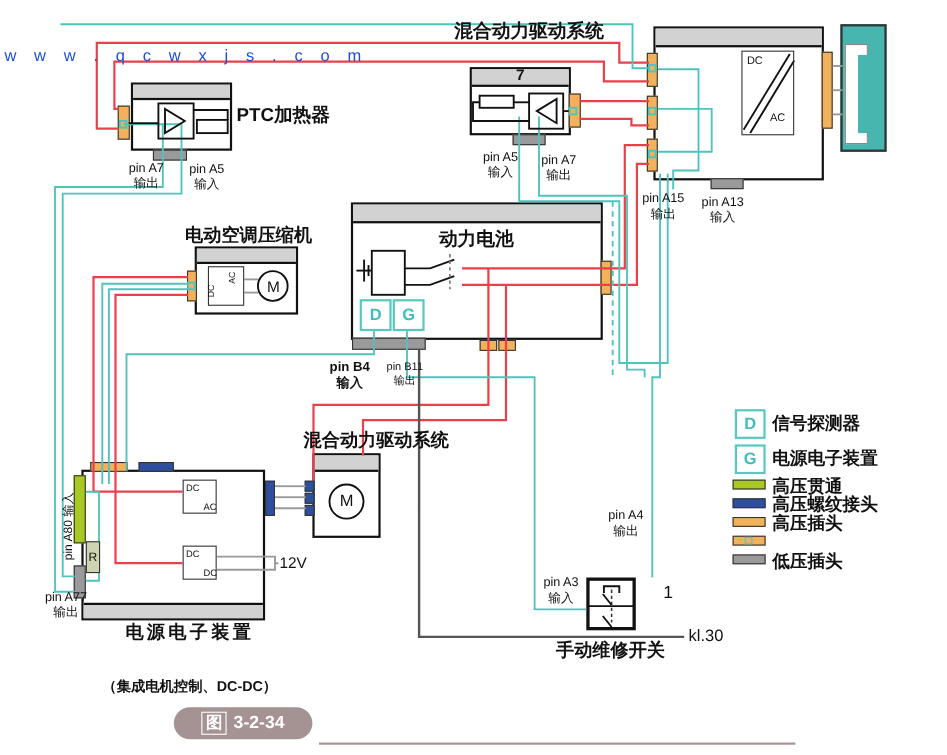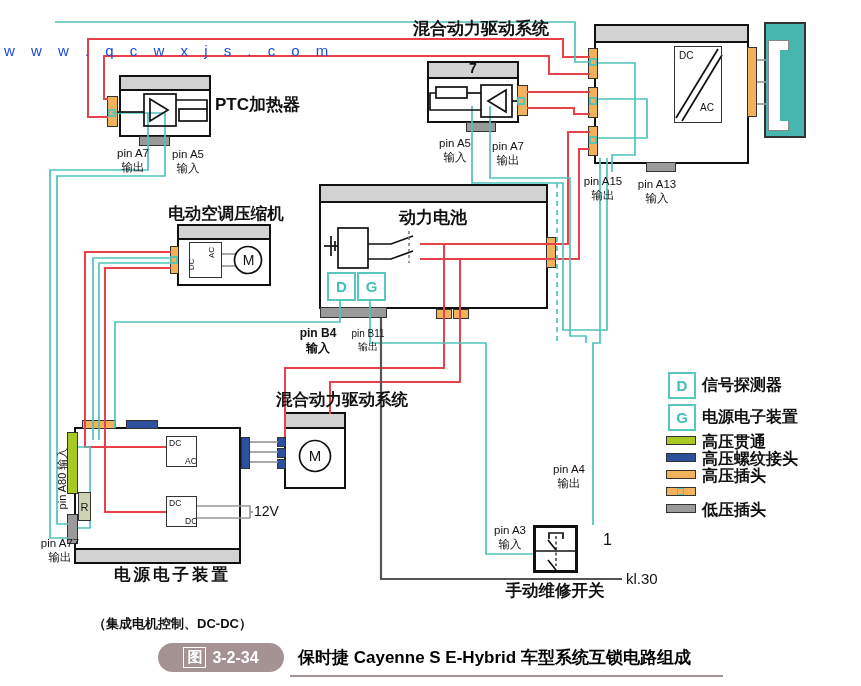--- a/index.html
+++ b/index.html
@@ -291,16 +291,15 @@
   <div class="abs lbl leglbl" style="left:702px;top:466px;">高压插头</div>
   <div class="legbar orange" style="left:666px;top:487px;"></div>
   <div class="abs" style="left:677px;top:488px;width:7px;height:7px;border:1.8px solid #4fc4bc;box-sizing:border-box;z-index:5;"></div>
   <div class="legbar gray" style="left:666px;top:504px;"></div>
   <div class="abs lbl leglbl" style="left:702px;top:500px;">低压插头</div>
 
   <div class="badge">
     <span class="bi">图</span>
     <span>3-2-34</span>
   </div>
-  <div class="abs lbl cap">保时捷 Cayenne S E-Hybrid 车型系统互锁电路组成</div>
   <div class="capline"></div>
 
 </div>
 
 </body></html>

